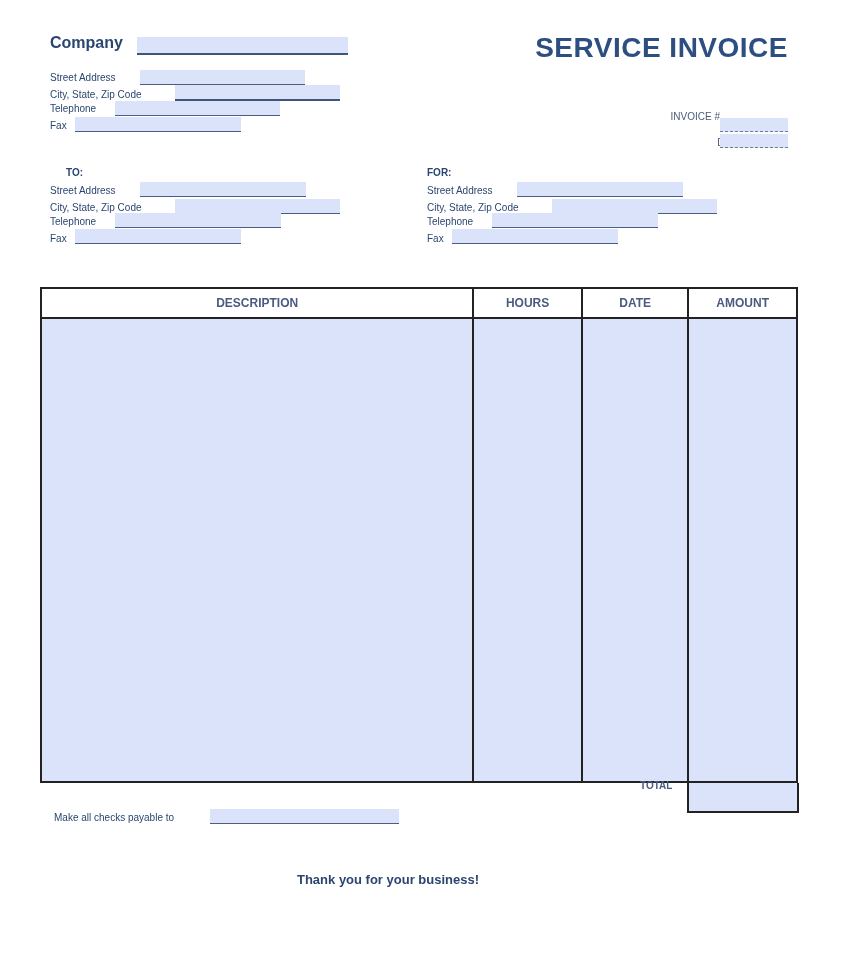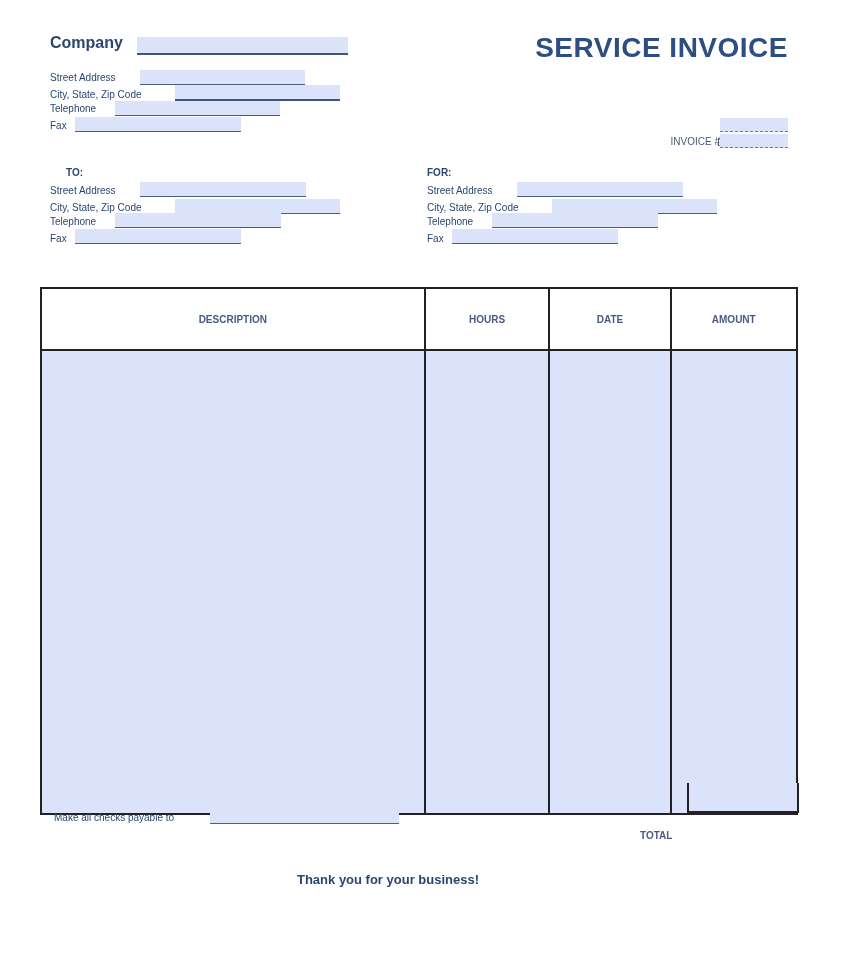--- a/index.html
+++ b/index.html
@@ -8,44 +8,44 @@
     .abs { position:absolute; }
     .company-label { left:50px; top:34px; font-size:16px; font-weight:bold; color:#2a4670;text-align:right; }
     .field { position:absolute; background:#dbe3fb; border-bottom:1px solid #4a5f80; height:14px; }
     .field.big { height:16px; border-bottom:2px solid #3e5679; }
     .lbl { position:absolute; font-size:10px; color:#2a4670; line-height:13px; white-space:nowrap; }
     .lbl.b { font-weight:bold; }
     .title { right:54px; top:32px; font-size:28px; font-weight:bold; color:#2d4e80; letter-spacing:0.5px; }
     .inv-lbl { font-size:10px; color:#4a5a78; text-align:right; }
     .dashfield { position:absolute; background:#dbe3fb; border-bottom:1px dashed #6b7b99; height:13px; }
     table.items { position:absolute; left:40px; top:287px; width:758px; border-collapse:collapse; }
-    table.items th { height:28px; border:2px solid #222; font-size:10px; font-weight:bold; color:#4a5a80; background:#fff; padding:16px; }
+    table.items th { height:28px; border:2px solid #222; font-size:12px; font-weight:bold; color:#4a5a80; background:#fff; padding:0; }
     table.items td { height:462px; border:2px solid #222; background:#dbe3fb; padding:0; }
     .total-box { position:absolute; left:687px; top:783px; width:108px; height:28px; border:2px solid #222; border-top:none; background:#dbe3fb; }
-    .total-lbl { position:absolute; left:640px; top:830px; font-size:10px; font-weight:bold; color:#4a5a80; }
+    .total-lbl { position:absolute; left:640px; top:780px; font-size:10px; font-weight:bold; color:#4a5a80; }
     .thanks { position:absolute; left:0; width:776px; text-align:center; top:872px; font-size:13px; font-weight:bold; color:#2a4670; }
   </style>
 </head>
 <body>
 
 <div class="abs company-label">Company</div>
 <div class="field big" style="left:137px;top:37px;width:211px;"></div>
 
 <div class="abs title">SERVICE INVOICE</div>
 
 <div class="lbl" style="left:50px;top:71px;">Street Address</div>
 <div class="field" style="left:140px;top:70px;width:165px;"></div>
 <div class="lbl" style="left:50px;top:88px;">City, State, Zip Code</div>
 <div class="field" style="left:175px;top:85px;width:165px;border-bottom:2px solid #3e5679;"></div>
 <div class="lbl" style="left:50px;top:102px;">Telephone</div>
 <div class="field" style="left:115px;top:101px;width:165px;"></div>
 <div class="lbl" style="left:50px;top:119px;">Fax</div>
 <div class="field" style="left:75px;top:117px;width:166px;"></div>
 
-<div class="lbl inv-lbl" style="left:640px;top:135px;width:80px;">INVOICE #</div>
+<div class="lbl inv-lbl" style="left:640px;top:110px;width:80px;">INVOICE #</div>
 <div class="dashfield" style="left:720px;top:118px;width:68px;"></div>
 <div class="lbl inv-lbl" style="left:668px;top:136px;width:78px;">DATE:</div>
 <div class="dashfield" style="left:720px;top:134px;width:68px;"></div>
 
 <div class="lbl b" style="left:50px;top:166px;margin-left:16px;">TO:</div>
 <div class="lbl" style="left:50px;top:184px;">Street Address</div>
 <div class="field" style="left:140px;top:182px;width:166px;"></div>
 <div class="lbl" style="left:50px;top:201px;">City, State, Zip Code</div>
 <div class="field" style="left:175px;top:199px;width:165px;"></div>
 <div class="lbl" style="left:50px;top:215px;">Telephone</div>

